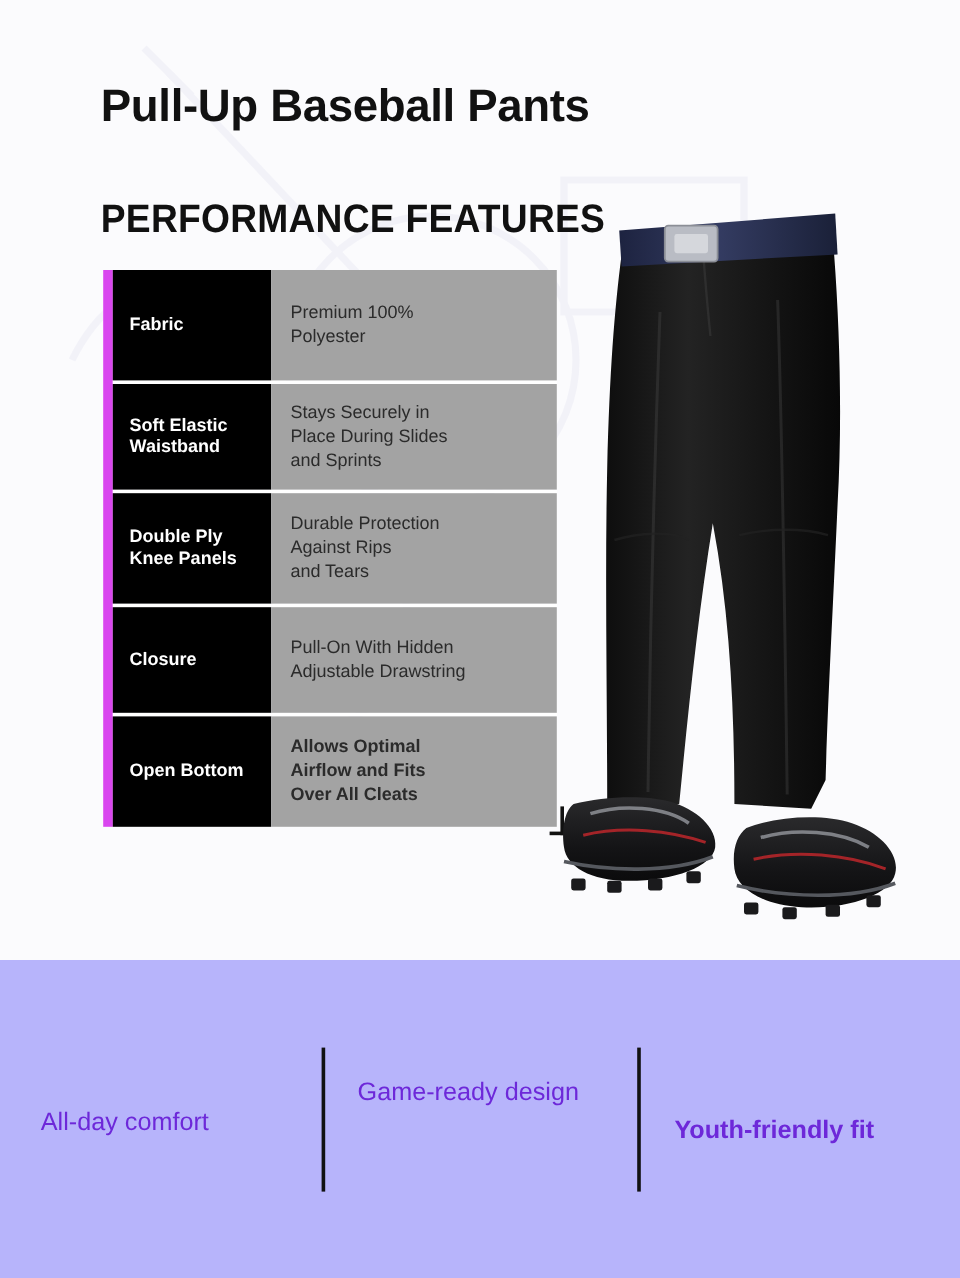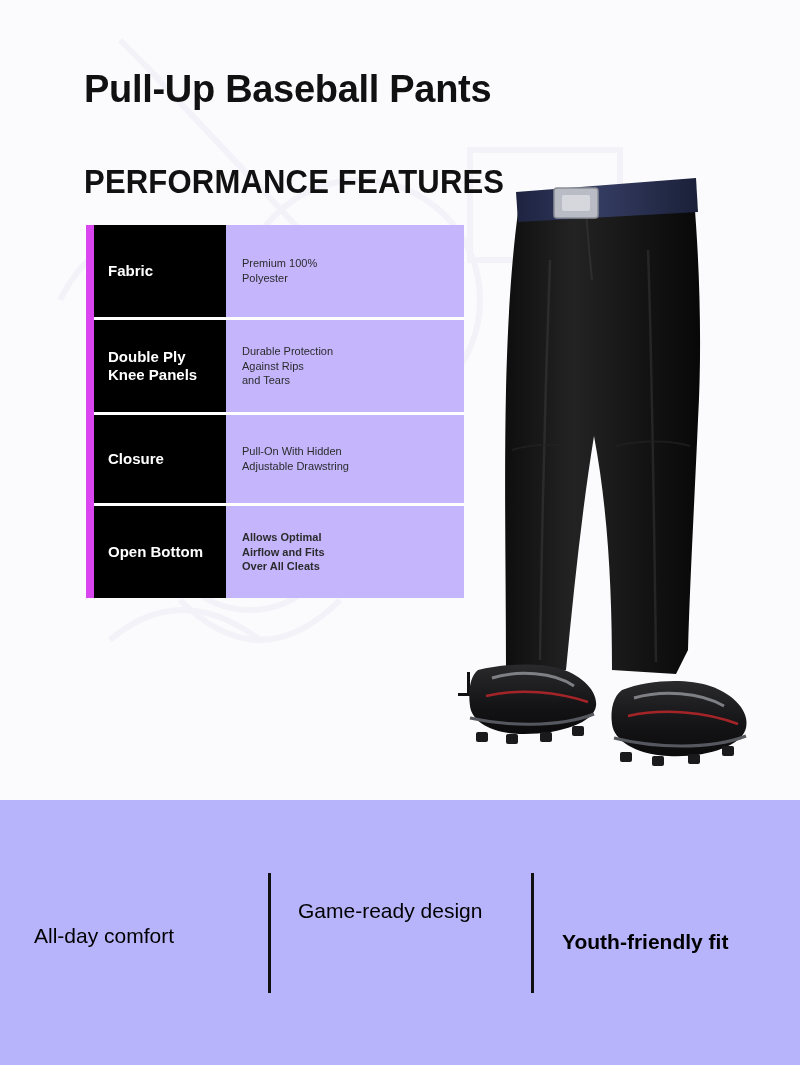--- a/index.html
+++ b/index.html
@@ -84,23 +84,23 @@
     font-size: 15px;
     font-weight: bold;
     line-height: 1.22;
     padding: 16px 14px;
     display: flex;
     align-items: center;
   }
 
   .feat-value {
     flex: 1;
-    background: #c4b5fd;
+    background: #a3a3a3;
     color: #2b2b2b;
-    font-size: 11px;
+    font-size: 15px;
     line-height: 1.35;
     padding: 16px 26px 16px 16px;
     display: flex;
     align-items: center;
     white-space: pre-line;
   }
 
   .feat-r1 .feat-label, .feat-r1 .feat-value { height: 92px; }
   .feat-r2 .feat-label, .feat-r2 .feat-value { height: 88px; }
   .feat-r3 .feat-label, .feat-r3 .feat-value { height: 92px; }
@@ -134,21 +134,21 @@
     width: 800px;
     height: 265px;
     background: #b7b4fb;
     display: flex;
     align-items: center;
   }
 
   .band-item {
     position: absolute;
     font-size: 21px;
-    color: #000000;
+    color: #6d28d9;
     line-height: 1.3;
     font-weight: 400;
   }
   .band-1 { left: 34px;  top: 922px; width: 215px; }
   .band-2 { left: 298px; top: 897px; width: 200px; }
   .band-3 { left: 562px; top: 928px; width: 210px; font-weight: bold; }
 
   .band-div {
     position: absolute;
     top: 873px;
@@ -184,20 +184,27 @@
     <div class="subtitle">PERFORMANCE FEATURES</div>
 
     <div class="features">
 
       <div class="feat-row feat-r1">
         <div class="feat-label">Fabric</div>
         <div class="feat-value">Premium 100%
 Polyester</div>
       </div>
 
+      <div class="feat-row feat-r2">
+        <div class="feat-label">Soft Elastic
+Waistband</div>
+        <div class="feat-value">Stays Securely in
+Place During Slides
+and Sprints</div>
+      </div>
 
       <div class="feat-row feat-r3">
         <div class="feat-label">Double
 Ply Knee
 Panels</div>
         <div class="feat-value">Durable Protection
 Against Rips
 and Tears</div>
       </div>
 

